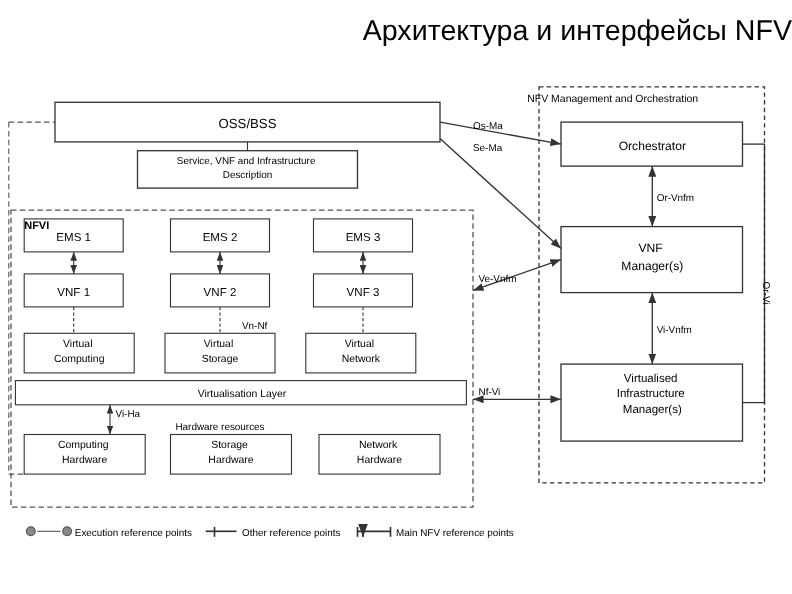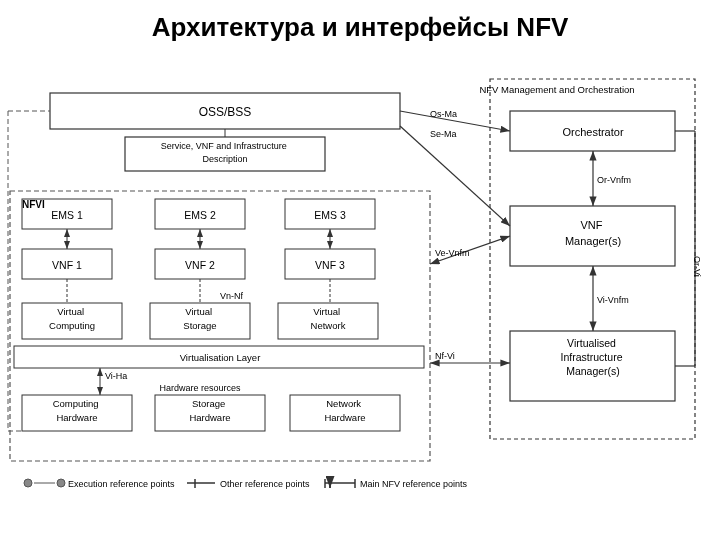--- a/index.html
+++ b/index.html
@@ -6,23 +6,23 @@
     body {
       width: 720px;
       height: 540px;
       background: #fff;
       font-family: Arial, sans-serif;
       overflow: hidden;
       position: relative;
     }
 
     .page-title {
-      text-align: center;
+      text-align: right;
       font-size: 26px;
-      font-weight: bold;
+      font-weight: normal;
       padding: 12px 0 6px 0;
       line-height: 1.2;
     }
 
     .diagram-container {
       position: relative;
       width: 612px;
       height: 460px;
       margin-top: 2px;
     }

